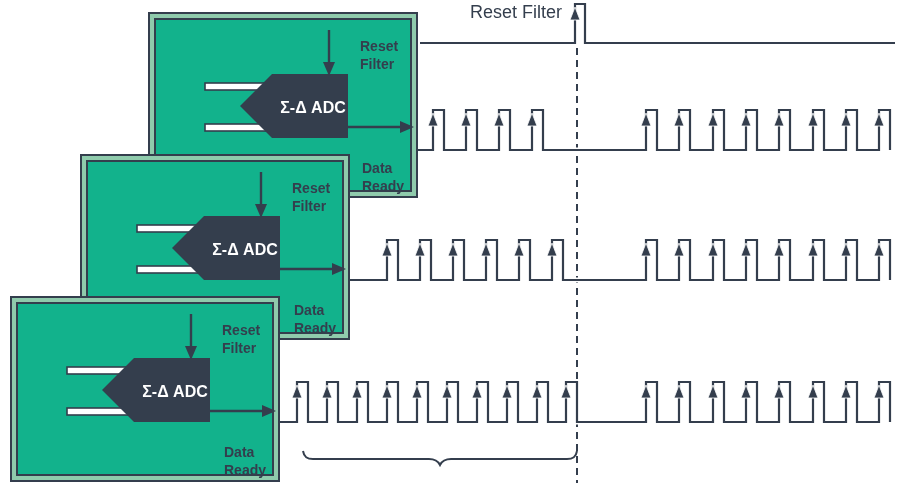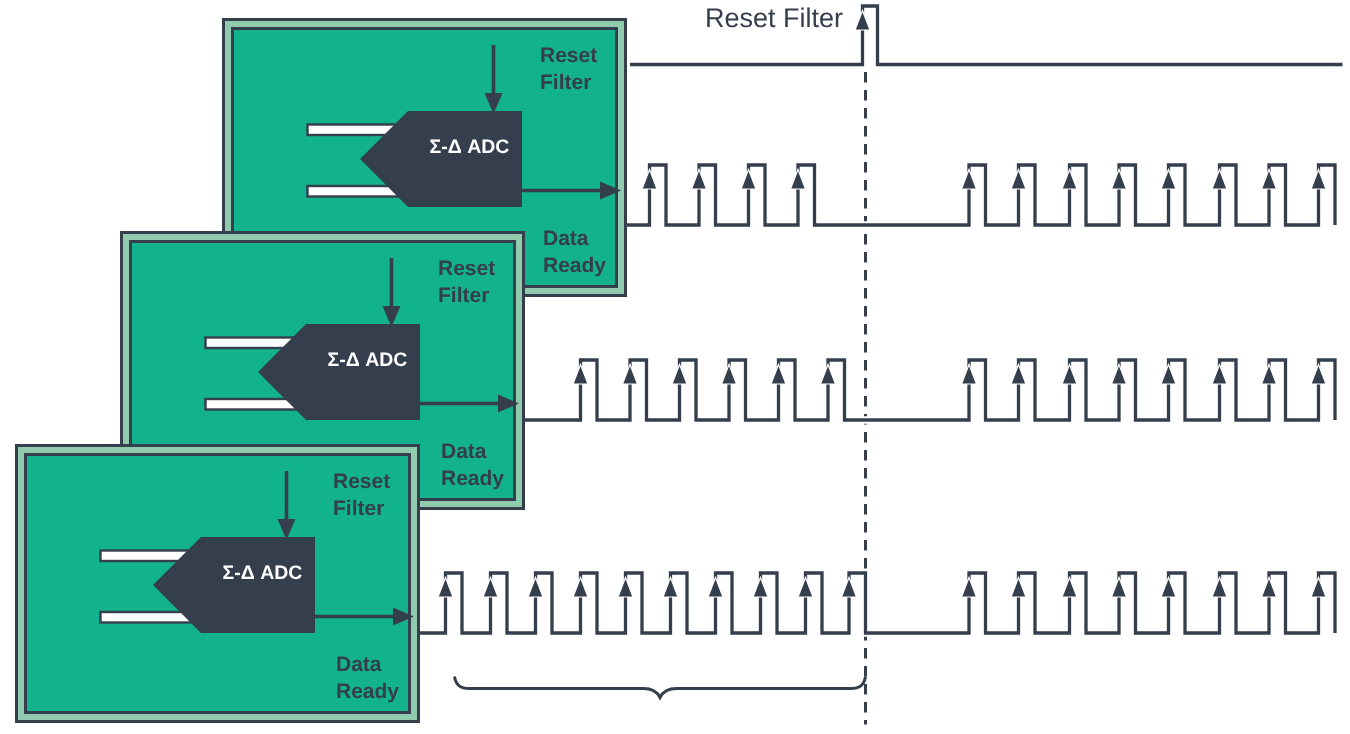--- a/index.html
+++ b/index.html
@@ -19,25 +19,25 @@
   .card-1{left:148px;top:12px;z-index:1;}
   .card-2{left:80px;top:154px;z-index:2;}
   .card-3{left:10px;top:296px;z-index:3;}
   .card-inner{position:absolute;left:4px;top:4px;right:4px;bottom:4px;
               border:2px solid var(--navy);background:var(--green);}
   .card-svg{position:absolute;left:-6px;top:-6px;width:270px;height:186px;overflow:visible;}
   .card-svg .wire{fill:var(--white);stroke:var(--navy);stroke-width:1.6;}
   .card-svg .block{fill:var(--navy);}
   .card-svg .shaft{stroke:var(--navy);stroke-width:2.4;}
   .card-svg .head{fill:var(--navy);}
-  .lbl{position:absolute;color:var(--navy);font-weight:bold;font-size:14px;line-height:18px;}
+  .lbl{position:absolute;color:var(--navy);font-weight:bold;font-size:14px;line-height:18px;margin-top:10px;}
   .reset-lbl{left:204px;top:7px;}
   .data-lbl{left:206px;top:129px;}
   .adc-lbl{left:116px;top:54px;width:82px;height:48px;display:flex;align-items:center;
-           justify-content:center;color:var(--white);font-weight:bold;font-size:13px;}
+           justify-content:center;color:var(--white);font-weight:bold;font-size:16px;}
   .lbl span{display:block;}
 
   
   #wave-svg{position:absolute;left:0;top:0;width:900px;height:489px;z-index:4;pointer-events:none;}
   #reset-filter-signal-label{position:absolute;left:450px;top:2px;width:112px;text-align:right;
            color:var(--navy);font-weight:normal;font-size:18px;z-index:5;}
 </style>
 </head>
 <body>
 

